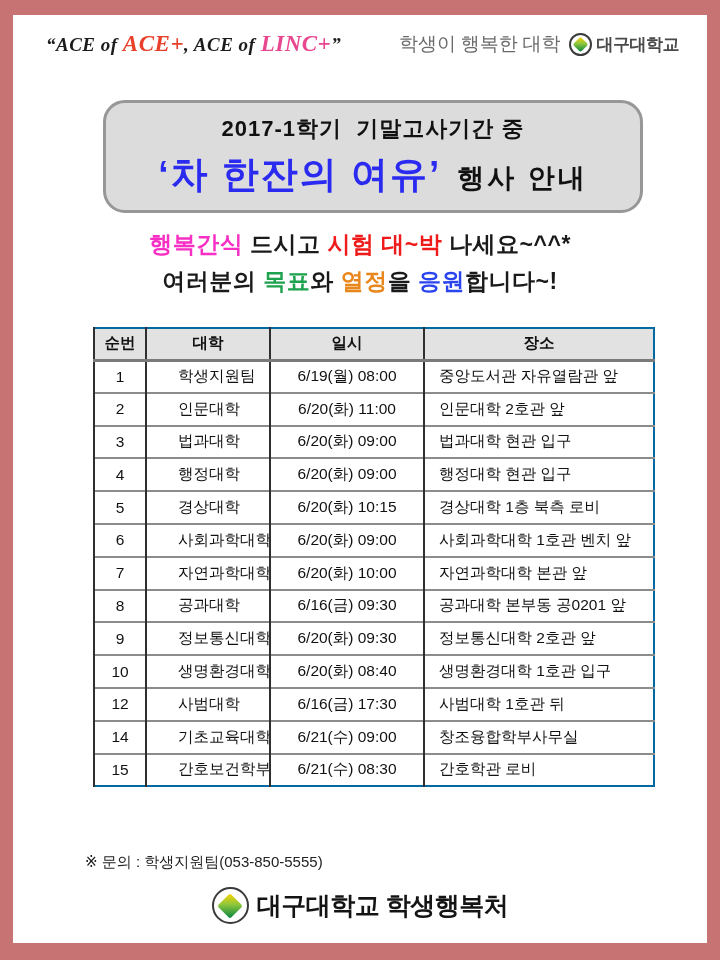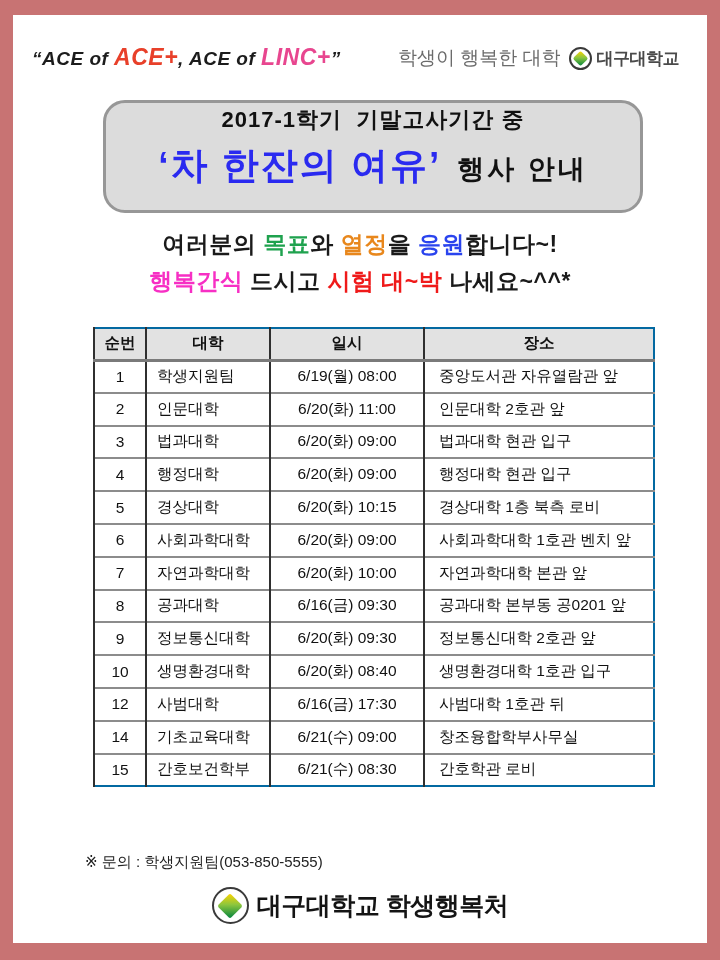--- a/index.html
+++ b/index.html
@@ -6,42 +6,42 @@
   html,body { background:#ffffff; }
   body { font-family:"Liberation Sans","DejaVu Sans",sans-serif; }
 
   .page {
     position:relative; width:720px; height:960px; background:#ffffff;
     border-style:solid; border-color:#c87373;
     border-width:15px 13px 17px 13px; overflow:hidden;
   }
 
   
-  .top-bar { position:absolute; left:19px; right:28px; top:16px; height:40px;
-    display:flex; justify-content:space-between; align-items:flex-end; }
+  .top-bar { position:absolute; left:33px; right:28px; top:16px; height:40px;
+    display:flex; justify-content:space-between; align-items:flex-start;font-family:Liberation Serif, serif; }
   .slogan { font-size:19px; font-weight:bold; font-style:italic; letter-spacing:.5px; color:#1c1c1c; white-space:nowrap; }
   .slogan .red { color:#e8402a; font-size:23px; }
   .slogan .pink { color:#e8468f; font-size:23px; }
   .brand { display:flex; align-items:center; gap:5px; }
   .brand .tagline { font-size:19px; color:#6b6b6b; margin-right:3px; }
   .brand .univ { font-size:17px; font-weight:bold; color:#4a4a4a; letter-spacing:-.5px; }
 
   .emblem { border-radius:50%; border:2px solid #3a3a3a; background:#fff;
     display:flex; align-items:center; justify-content:center; }
   .emblem.small { width:23px; height:23px; }
   .emblem.large { width:37px; height:37px; }
   .emblem .diamond { transform:rotate(45deg); border-radius:2px;
     background:linear-gradient(135deg,#ffd400 0%,#8cc63e 45%,#00823e 100%); }
   .emblem.small .diamond { width:11px; height:11px; }
   .emblem.large .diamond { width:18px; height:18px; }
 
   
   .title-box { position:absolute; left:90px; top:85px; width:540px; height:113px;
     background:#dcdcdc; border:3px solid #979797; border-radius:22px;
-    text-align:center; padding-top:2px; }
+    text-align:center; padding-top:11px; }
   .title-line1 { font-size:22px; font-weight:bold; color:#111; letter-spacing:1px; white-space:pre; }
   .title-line2 { margin-top:6px; white-space:nowrap; }
   .title-line2 .highlight { font-size:37px; font-weight:bold; color:#2a2af0; letter-spacing:2px; }
   .title-line2 .suffix { font-size:27px; font-weight:bold; color:#111; margin-left:16px; letter-spacing:3px; }
 
   
   .message { position:absolute; left:0; top:211px; width:100%; text-align:center;
     font-size:23px; font-weight:bold; line-height:37px; color:#1a1a1a; letter-spacing:.5px; }
   .c-green { color:#1fa24e; }
   .c-orange { color:#e8871c; }
@@ -53,21 +53,21 @@
   table.schedule { position:absolute; left:80px; top:312px; width:560px;
     border-collapse:collapse; table-layout:fixed;
     border:2px solid #0369a1; font-size:15.5px; color:#111; }
   table.schedule th, table.schedule td {
     border-left:2px solid #2f2f2f; border-top:2px solid #8c8c8c;
     overflow:hidden; white-space:nowrap; }
   table.schedule th { background:#e2e2e2; height:32px; font-weight:bold;
     border-top:none; border-bottom:3px solid #7a7a7a; text-align:center; }
   table.schedule td { height:32.8px; background:#fff; }
   td.col-no, th.col-no { text-align:center; }
-  td.col-dept { text-align:left; padding-left:10px; }
+  td.col-dept { text-align:left; padding-left:31px; }
   td.col-time { text-align:center;border-radius:12px; }
   td.col-place { text-align:left; padding-left:14px; }
 
   
   .note { position:absolute; left:72px; top:838px; font-size:15px; color:#222; }
   .footer-logo { position:absolute; left:0; top:872px; width:100%;
     display:flex; justify-content:center; align-items:center; gap:8px; }
   .footer-logo .org { font-size:25px; font-weight:bold; color:#141414; letter-spacing:-.5px; }
 </style>
 </head>
@@ -90,24 +90,24 @@
 
   <div class="title-box">
     <div class="title-line1">2017-1학기  기말고사기간 중</div>
     <div class="title-line2">
       <span class="highlight">‘차 한잔의 여유’</span><span class="suffix">행사 안내</span>
     </div>
   </div>
 
   <div class="message">
     <div>
+      <span class="c-magenta">행복간식</span><span> 드시고 </span><span class="c-red">시험 대~박</span><span> 나세요~^^*</span>
+    </div>
+    <div>
       <span>여러분의 </span><span class="c-green">목표</span><span>와 </span><span class="c-orange">열정</span><span>을 </span><span class="c-blue">응원</span><span>합니다~!</span>
-    </div>
-    <div>
-      <span class="c-magenta">행복간식</span><span> 드시고 </span><span class="c-red">시험 대~박</span><span> 나세요~^^*</span>
     </div>
   </div>
 
   <table class="schedule">
     <colgroup>
         <col style="width:52px">
         <col style="width:124px">
         <col style="width:154px">
         <col style="width:230px">
       </colgroup>

